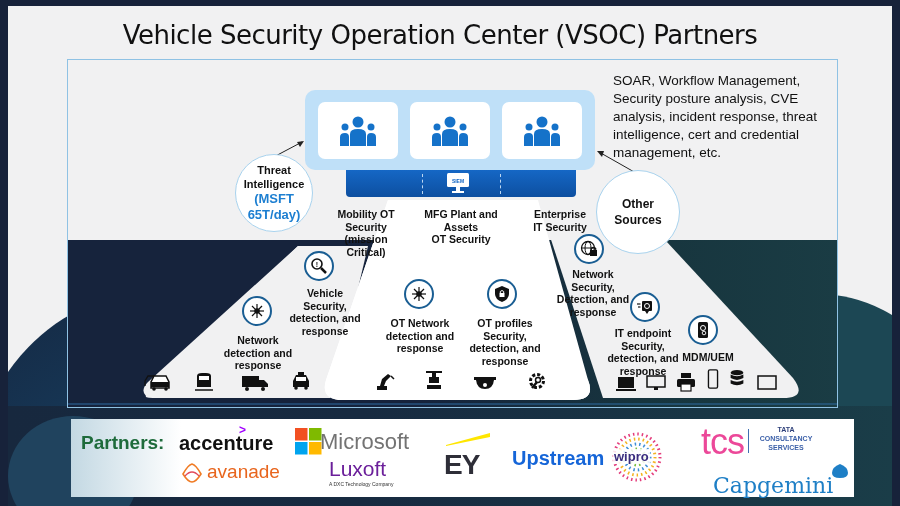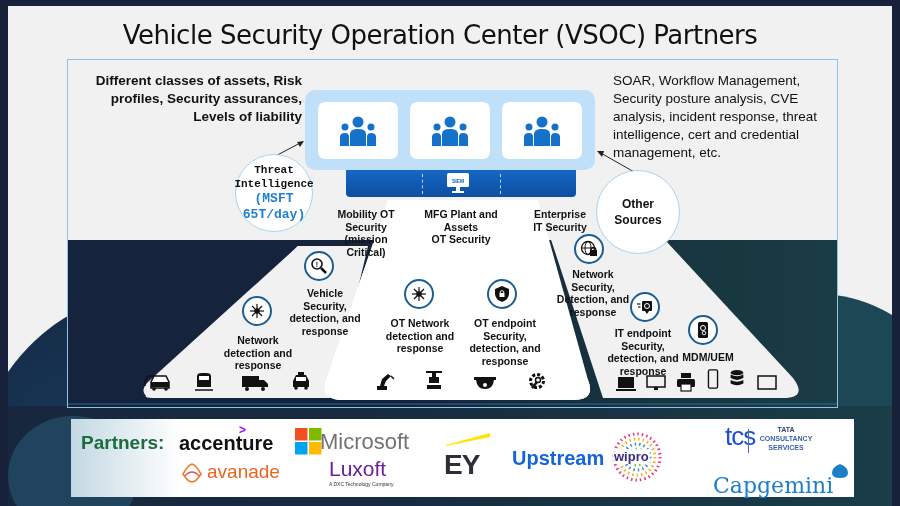--- a/index.html
+++ b/index.html
@@ -133,21 +133,20 @@
       <path d="M 320 140 L 470 140 L 520 320 Q 528 340 505 340 L 275 340 Q 252 340 258 320 Z" fill="#ffffff"></path>
 
       <line x1="200" y1="100" x2="234" y2="82" stroke="#222" stroke-width="1"></line>
       <polygon points="236,81 229,82 232,87" fill="#222"></polygon>
       <line x1="568" y1="113" x2="531" y2="92" stroke="#222" stroke-width="1"></line>
       <polygon points="529,91 534,97 536,91" fill="#222"></polygon>
 
       <line x1="0" y1="344" x2="771" y2="344" stroke="#2d6aa0" stroke-width="1"></line>
     </svg>
 
-    <div class="left-note">Different classes of assets, Risk profiles, Security assurances, Levels of liability</div>
     <div class="right-note">SOAR, Workflow Management, Security posture analysis, CVE analysis, incident response, threat intelligence, cert and credential management, etc.</div>
 
     <div class="soc-bar">
       <div class="team-card" style="left:13px">
         <svg width="40" height="30" viewBox="0 0 40 30">
           <g fill="#1572c9">
             <circle cx="20" cy="6" r="5.5"></circle>
               <path d="M12 30 V18 Q12 13 20 13 Q28 13 28 18 V30 Z"></path>
             <circle cx="7" cy="11" r="3.5"></circle>
               <path d="M2 30 V21 Q2 17 7 17 Q11 17 11 21 V30 Z"></path>
@@ -186,21 +185,21 @@
       <div class="siem-divider" style="left:76px"></div>
       <div class="siem-divider" style="left:154px"></div>
       <svg class="siem-icon" viewBox="0 0 24 22">
         <rect x="1" y="1" width="22" height="14" rx="1.5" fill="#fff"></rect>
         <rect x="10" y="15" width="4" height="4" fill="#fff"></rect>
         <rect x="6" y="19" width="12" height="2" fill="#fff"></rect>
         <text x="12" y="10.5" font-size="5" text-anchor="middle" fill="#1567c5" font-weight="bold" font-family="Liberation Sans, sans-serif">SIEM</text>
       </svg>
     </div>
 
-    <div class="circle-note" style="left:167px; top:94px; width:78px; height:78px;font-family:Liberation Mono, monospace;">
+    <div class="circle-note" style="left:167px; top:94px; width:78px; height:78px;">
       <span>Threat</span>
       <span>Intelligence</span>
       <span class="accent">(MSFT</span>
       <span class="accent">65T/day)</span>
     </div>
 
     <div class="circle-note" style="left:528px; top:110px; width:84px; height:84px; font-size:12px; line-height:16px;">
       <span>Other</span>
       <span>Sources</span>
     </div>
@@ -278,21 +277,21 @@
     </div>
 
     <div class="ic" style="left:419px; top:219px;">
       <svg width="18" height="18" viewBox="0 0 18 18">
           <path d="M9 1 L16 4 V9 Q16 14 9 17 Q2 14 2 9 V4 Z" fill="#111"></path>
           <rect x="6.5" y="8" width="5" height="4" fill="#fff"></rect>
           <path d="M7.3 8 V6.5 Q9 4.5 10.7 6.5 V8" fill="none" stroke="#fff" stroke-width="1"></path>
         </svg>
     </div>
     <div class="lbl" style="left:395px; top:257px; width:84px;">
-      <div>OT endpoint</div>
+      <div>OT profiles</div>
         <div>Security,</div>
         <div>detection, and</div>
         <div>response</div>
     </div>
 
     <div class="ic" style="left:506px; top:174px;">
       <svg width="18" height="18" viewBox="0 0 18 18">
           <circle cx="8" cy="8" r="6.5" fill="none" stroke="#111" stroke-width="1.3"></circle>
           <ellipse cx="8" cy="8" rx="3" ry="6.5" fill="none" stroke="#111" stroke-width="1"></ellipse>
           <line x1="1.5" y1="8" x2="14.5" y2="8" stroke="#111" stroke-width="1"></line>
@@ -441,21 +440,21 @@
     <svg style="position:absolute; left:540px; top:12px;" width="52" height="52" viewBox="0 0 52 52">
       <g fill="none" stroke-width="3" stroke-dasharray="1.5 3">
         <circle cx="26" cy="26" r="23" stroke="#e43c7b"></circle>
           <circle cx="26" cy="26" r="18" stroke="#f4b321"></circle>
         <circle cx="26" cy="26" r="13" stroke="#3f8fd6"></circle>
           <circle cx="26" cy="26" r="8" stroke="#7ac143"></circle>
       </g>
     </svg>
     <div class="logo" style="left:542px; top:30px; font-size:13px; color:#3a2d7e; background:rgba(255,255,255,0.85); padding:0 1px;">wipro</div>
 
-    <div class="logo" style="left:654px; top:2px; font-size:26px; color:#1d4ed8; font-weight:normal; letter-spacing:-1px;">tcs</div>
+    <div class="logo" style="left:630px; top:2px; font-size:36px; color:#ec4899; font-weight:normal; letter-spacing:-1px;">tcs</div>
     <div style="position:absolute; left:677px; top:10px; height:24px; border-left:1px solid #3f6fb3;"></div>
     <div class="logo" style="left:685px; top:6px; width:60px; text-align:center; font-size:7px; line-height:9px; color:#3a5fa8;">
       <div style="color:#2c3e78;">TATA</div>
       <div>CONSULTANCY</div>
       <div>SERVICES</div>
     </div>
     <div class="logo" style="left:642px; top:54px; font-size:22px; color:#1e7fc6; font-weight:normal; font-family:'DejaVu Serif', serif;">Capgemini</div>
     <svg style="position:absolute; left:760px; top:44px;" width="18" height="16" viewBox="0 0 18 16">
       <path d="M9 1 Q17 4 17 10 Q17 15 9 15 Q1 15 1 10 Q1 4 9 1 Z" fill="#1e7fc6"></path>
     </svg>

